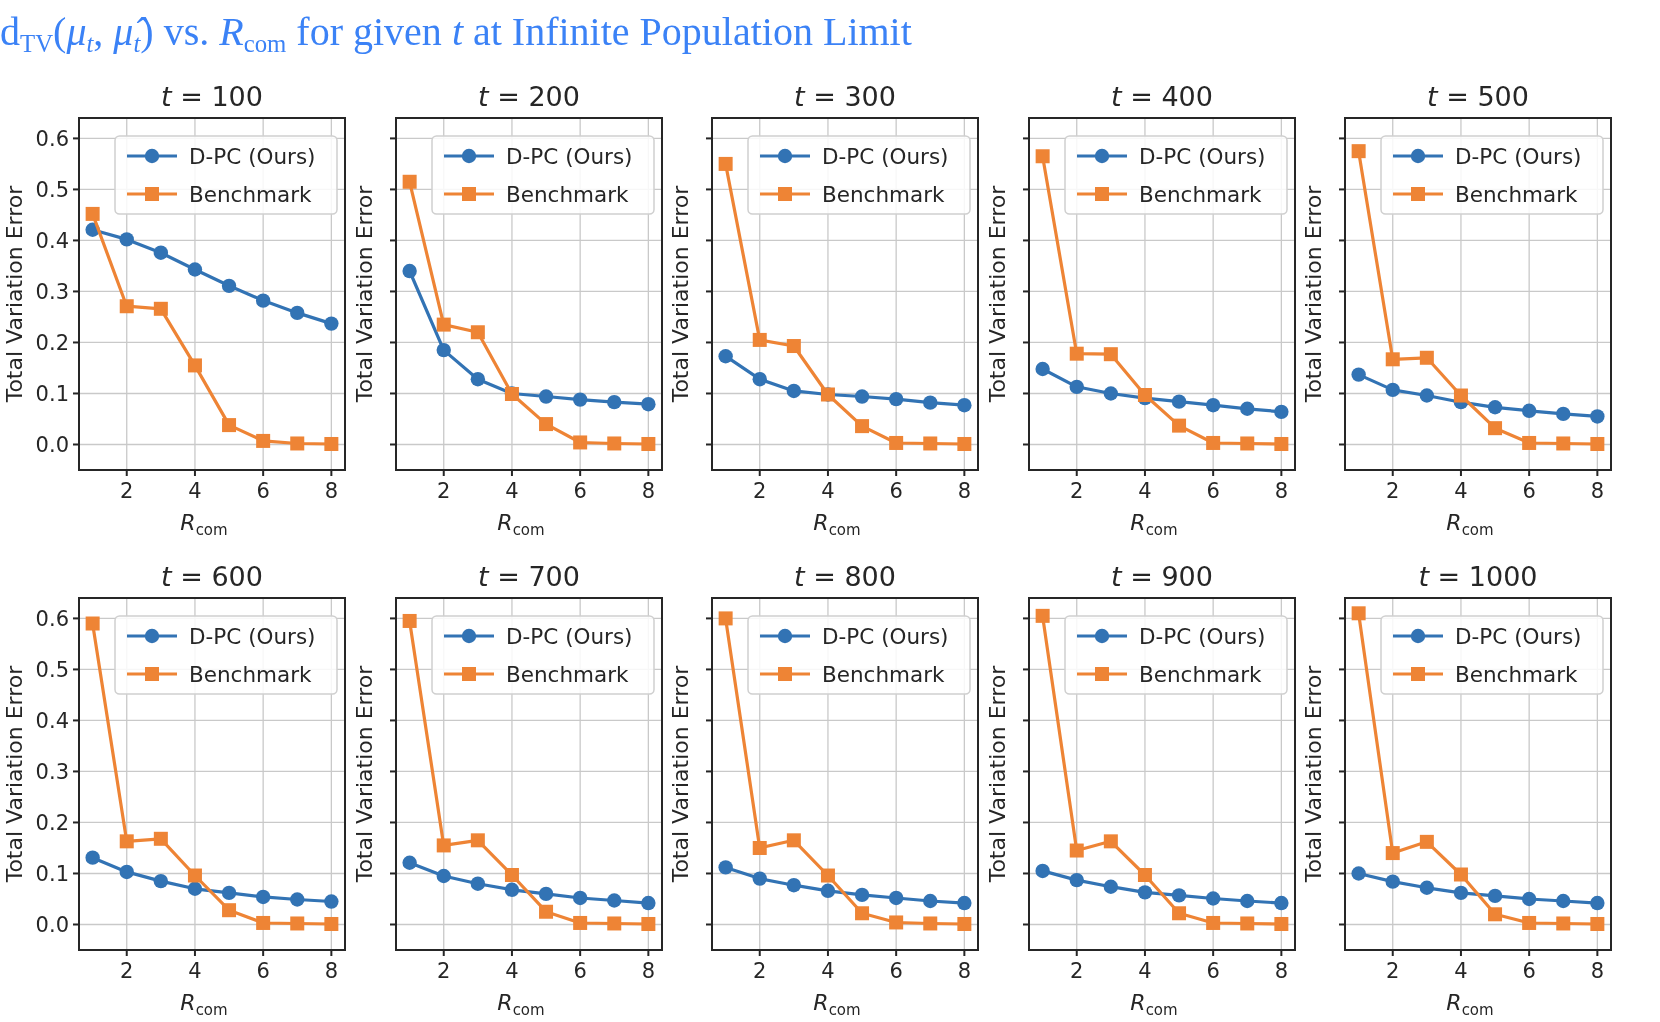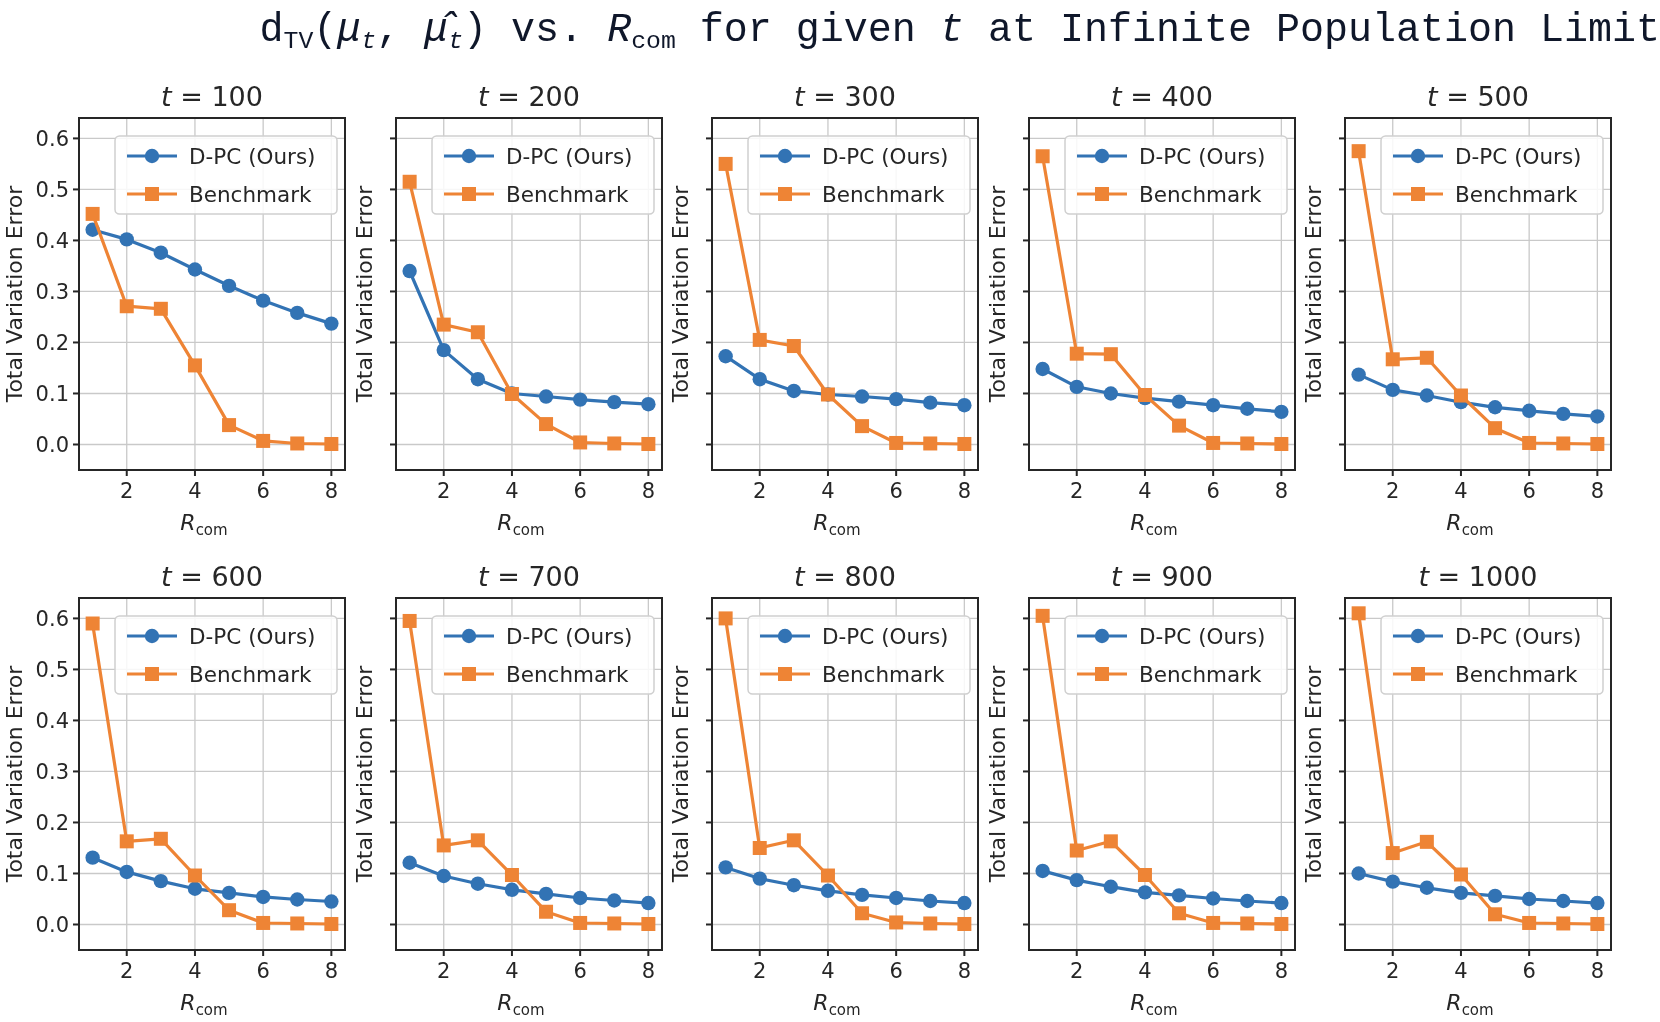--- a/index.html
+++ b/index.html
@@ -5,24 +5,24 @@
   html,body{margin:0;padding:0;background:#ffffff;}
   #figure{
     position:relative;
     width:1660px;height:1022px;
     background:#ffffff;
     font-family:"DejaVu Sans", sans-serif;
     overflow:hidden;
   }
   #suptitle{
     width:1660px;height:68px;
-    text-align:right;
-    font-family:Liberation Mono, monospace;
+    text-align:left;
+    font-family:Liberation Serif, serif;
     font-size:40px;
-    color:#0f172a;
+    color:#3b82f6;
     padding-top:8px;
     box-sizing:border-box;
     white-space:nowrap;
   }
   #suptitle .rm{font-style:normal;}
   #suptitle .it{font-style:italic;}
   #suptitle .sub{font-size:0.62em;position:relative;top:0.28em;font-style:normal;}
   #suptitle .subit{font-size:0.62em;position:relative;top:0.28em;font-style:italic;}
   #figure-svg{display:block;}
   text{fill:#262626;}

